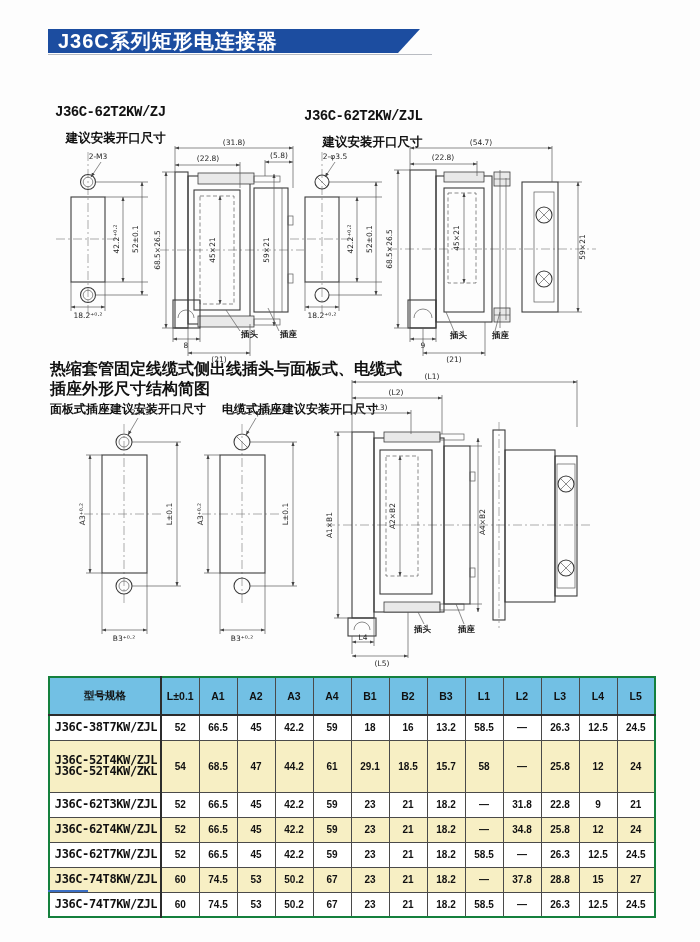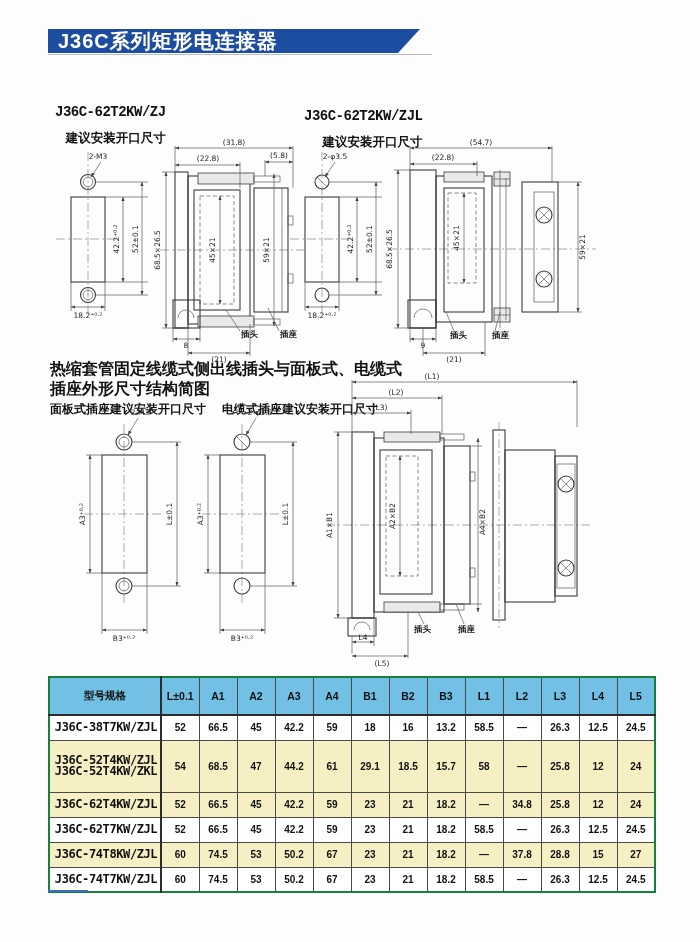--- a/index.html
+++ b/index.html
@@ -435,20 +435,36 @@
       <td>61</td>
       <td>29.1</td>
       <td>18.5</td>
       <td>15.7</td>
       <td>58</td>
       <td>—</td>
       <td>25.8</td>
       <td>12</td>
       <td>24</td>
     </tr>
+    <tr>
+      <td class="model">J36C-62T3KW/ZJL</td>
+      <td>52</td>
+      <td>66.5</td>
+      <td>45</td>
+      <td>42.2</td>
+      <td>59</td>
+      <td>23</td>
+      <td>21</td>
+      <td>18.2</td>
+      <td>—</td>
+      <td>31.8</td>
+      <td>22.8</td>
+      <td>9</td>
+      <td>21</td>
+    </tr>
     <tr class="ry">
       <td class="model">J36C-62T4KW/ZJL</td>
       <td>52</td>
       <td>66.5</td>
       <td>45</td>
       <td>42.2</td>
       <td>59</td>
       <td>23</td>
       <td>21</td>
       <td>18.2</td>

